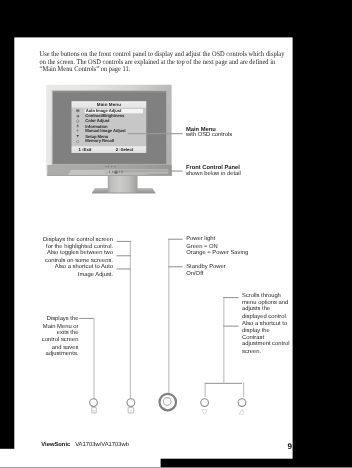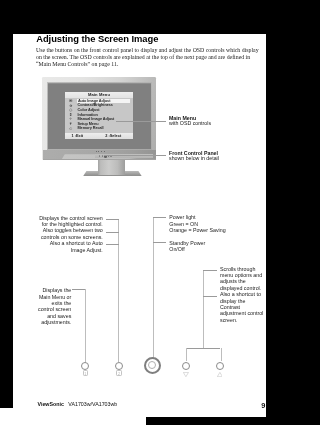--- a/index.html
+++ b/index.html
@@ -92,21 +92,20 @@
 
   .btn{position:absolute;border-radius:50%;}
 </style>
 </head>
 <body>
 
 <div id="stage">
   <div class="pg" id="page2"></div>
   <div class="pg" id="page">
 
-    <h1 id="heading">Adjusting the Screen Image</h1>
 
     <div id="body">
       <div>Use the buttons on the front control panel to display and adjust the OSD controls which display</div>
       <div>on the screen. The OSD controls are explained at the top of the next page and are defined in</div>
       <div>“Main Menu Controls” on page 11.</div>
     </div>
 
     <div id="mon">
       <div class="base"></div>
       <div class="neck"></div>

